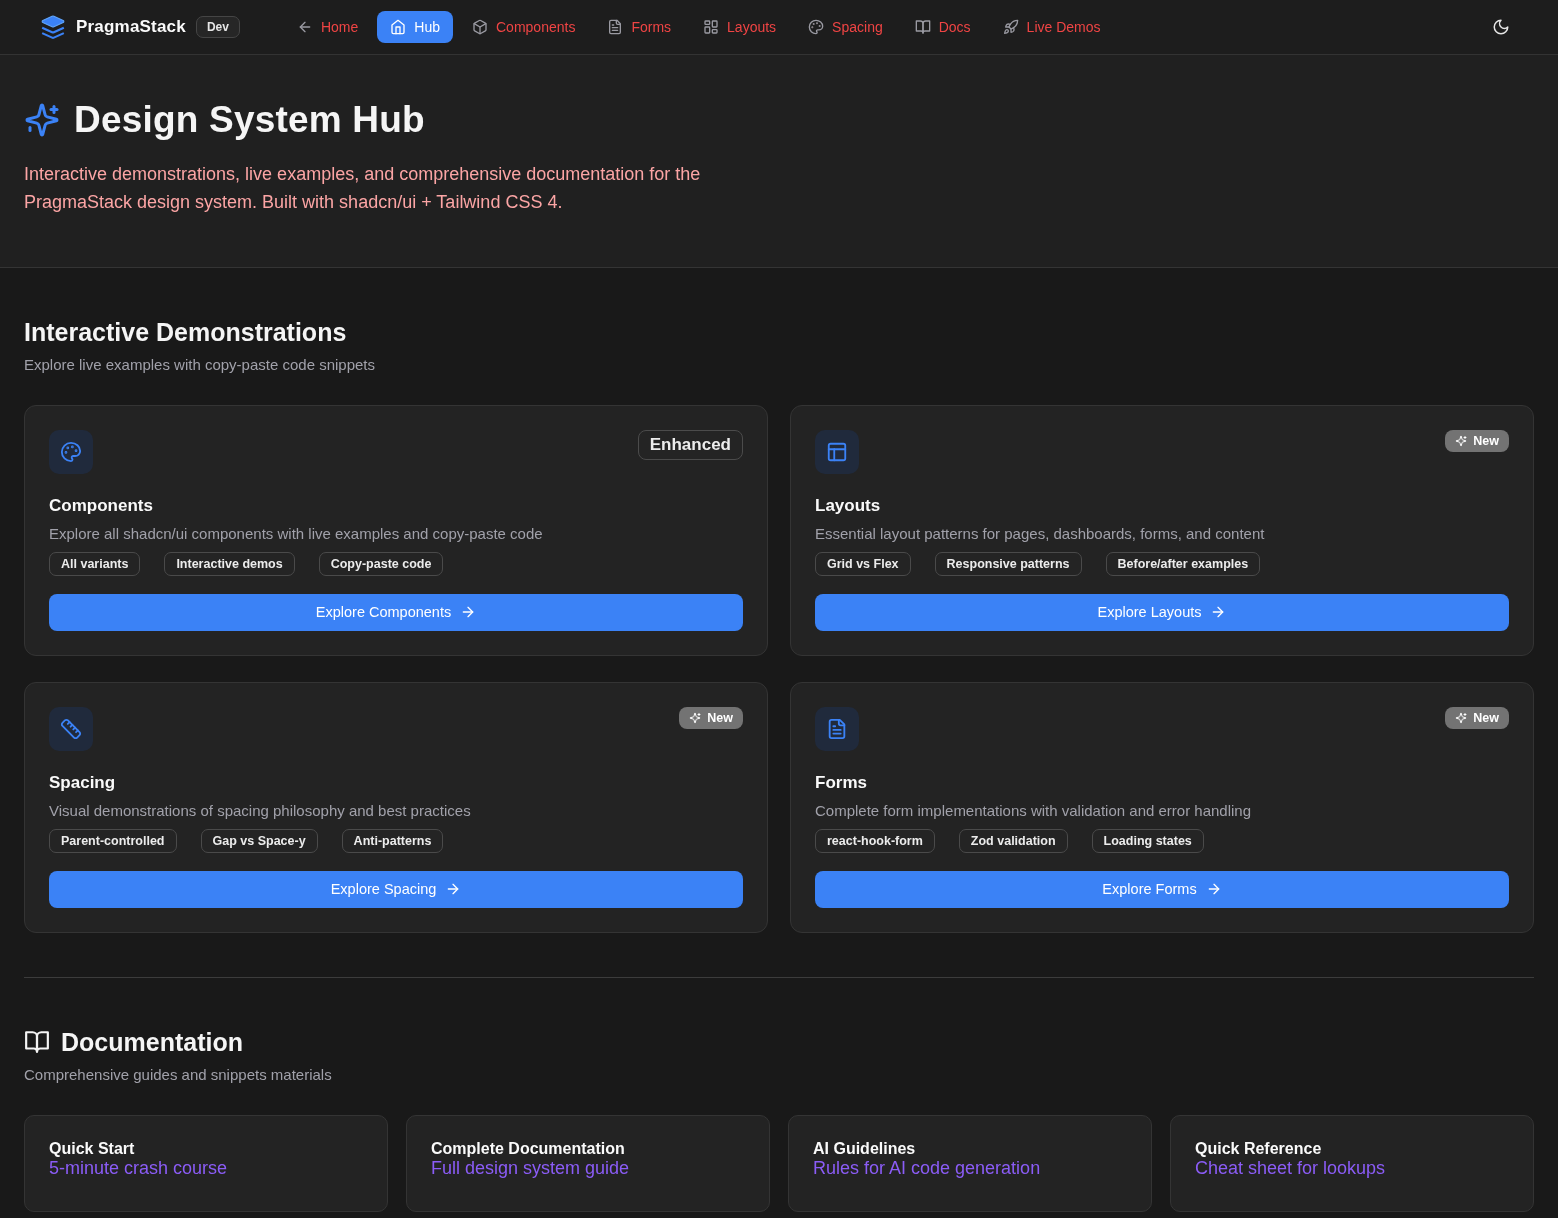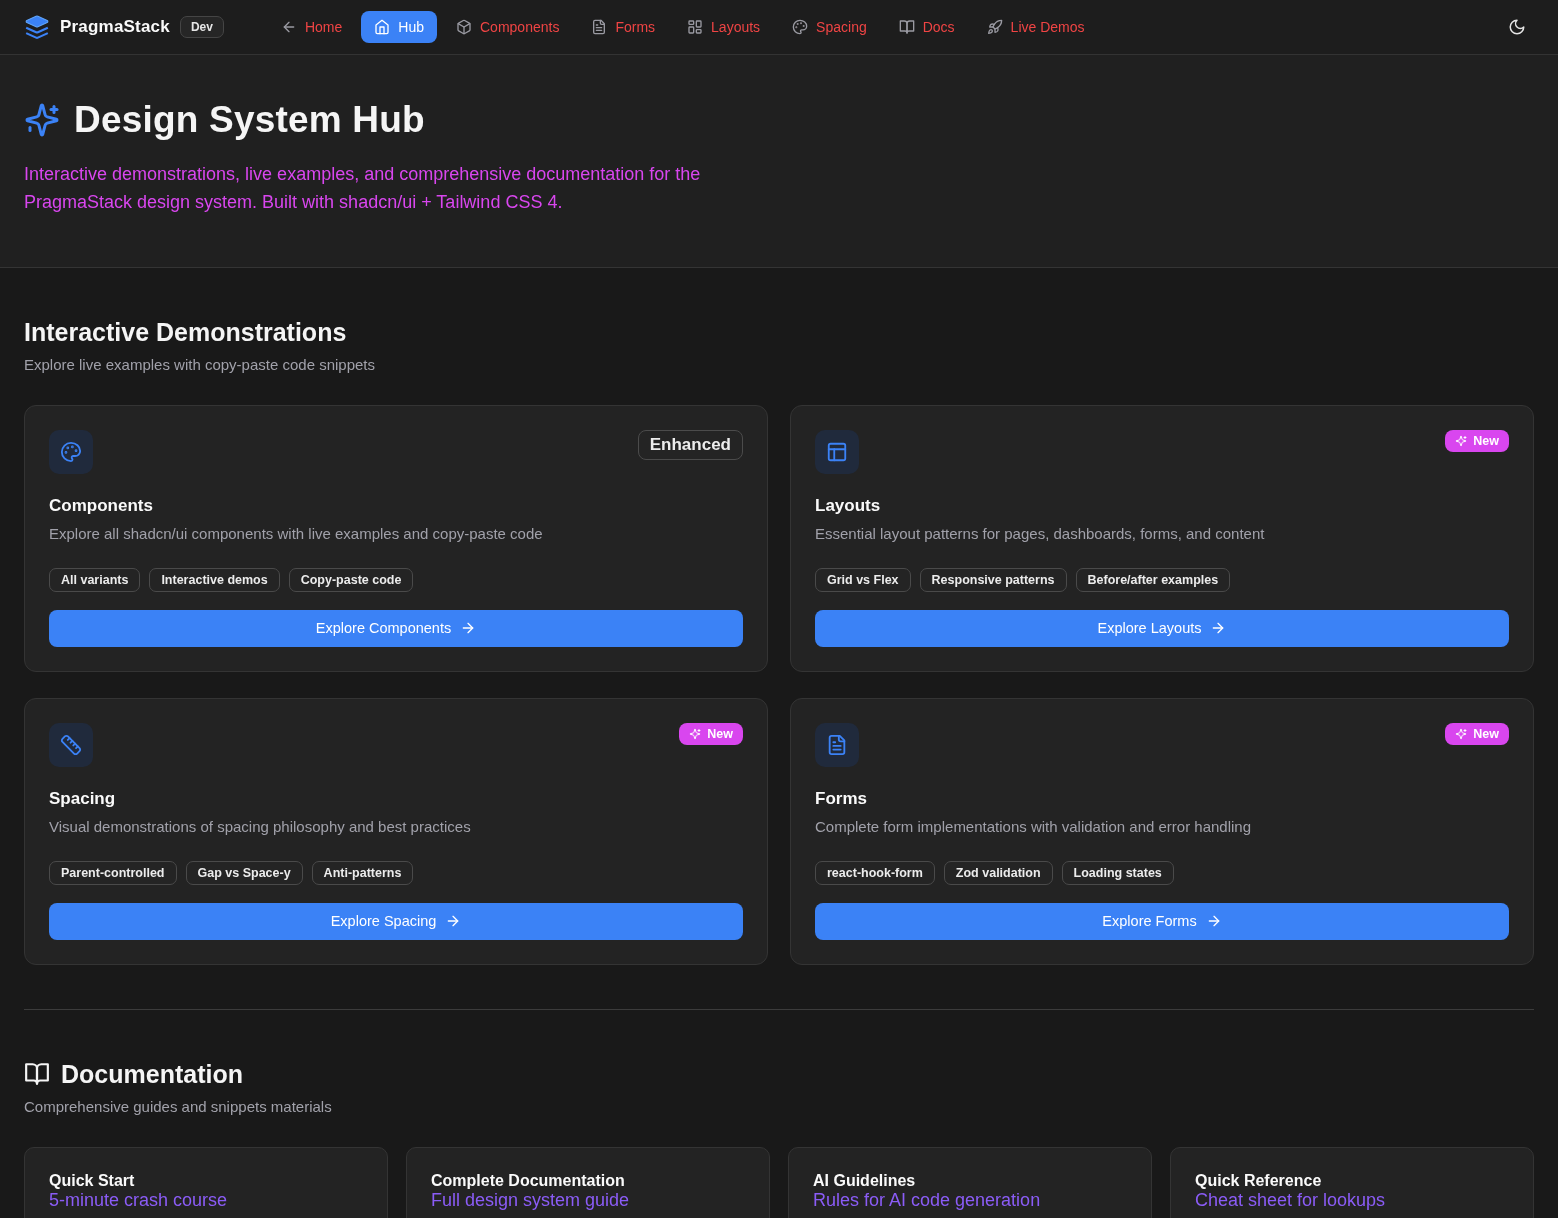--- a/index.html
+++ b/index.html
@@ -12,21 +12,21 @@
   }
   svg { display: block; flex: none; }
 
   
   .topnav {
     height: 55px;
     background: #1d1d1d;
     border-bottom: 1px solid #333;
     display: flex;
     align-items: center;
-    padding: 0 24px;
+    padding: 0 40px;
   }
   .brand { display: flex; align-items: center; gap: 10px; margin-right: 44px; }
   .brand-name { font-size: 17px; font-weight: 700; color: #fafafa; letter-spacing: .2px; }
   .dev-badge {
     font-size: 12px; font-weight: 700; color: #e5e5e5;
     border: 1px solid #454545; background: #262626;
     border-radius: 7px; padding: 3px 10px;
   }
   .nav-items { display: flex; align-items: center; gap: 6px; }
   .nav-item {
@@ -46,21 +46,21 @@
   
   .hero {
     background: #202020;
     border-bottom: 1px solid #343434;
     padding: 44px 24px 50px;
   }
   .hero-title-row { display: flex; align-items: center; gap: 14px; }
   .hero-title { font-size: 37px; font-weight: 700; letter-spacing: .2px; color: #f5f5f5; }
   .hero-subtitle {
     margin-top: 20px; font-size: 18px; line-height: 1.55;
-    color: #d946ef; max-width: 748px;
+    color: #fca5a5; max-width: 748px;
   }
 
   
   .content { padding: 0 24px 20px; }
   .section-head { margin-top: 50px; }
   .section-title { font-size: 25px; font-weight: 700; color: #f5f5f5; display: flex; align-items: center; gap: 11px; }
   .section-sub { margin-top: 9px; font-size: 15px; color: #a1a1aa; }
 
   
   .demo-grid {
@@ -80,26 +80,26 @@
     background: #202a3c;
     display: flex; align-items: center; justify-content: center;
   }
   .badge-outline {
     border: 1px solid #4b4b4b; border-radius: 8px;
     padding: 4px 11px; font-size: 17px; font-weight: 700; color: #ececec;
     background: #242424;
   }
   .badge-new {
     display: inline-flex; align-items: center; gap: 6px;
-    background: #d946ef; color: #fff; border-radius: 8px;
+    background: #737373; color: #fff; border-radius: 8px;
     padding: 4px 10px; font-size: 12.5px; font-weight: 700;
   }
   .demo-title { margin-top: 22px; font-size: 17px; font-weight: 700; color: #fafafa; }
   .demo-desc { margin-top: 9px; font-size: 15px; color: #a1a1aa; }
-  .tag-row { margin-top: 26px; display: flex; gap: 9px; flex-wrap: wrap; }
+  .tag-row { margin-top: 10px; display: flex; gap: 24px; flex-wrap: wrap; }
   .tag {
     border: 1px solid #4a4a4a; border-radius: 7px;
     padding: 4px 11px; font-size: 12.5px; font-weight: 700; color: #ececec;
     background: #242424;
   }
   .explore-btn {
     margin-top: 18px; width: 100%; height: 37px;
     background: #3b82f6; color: #fff; border: none; border-radius: 8px;
     font-size: 14.5px; font-weight: 500; cursor: pointer;
     display: flex; align-items: center; justify-content: center; gap: 9px;

